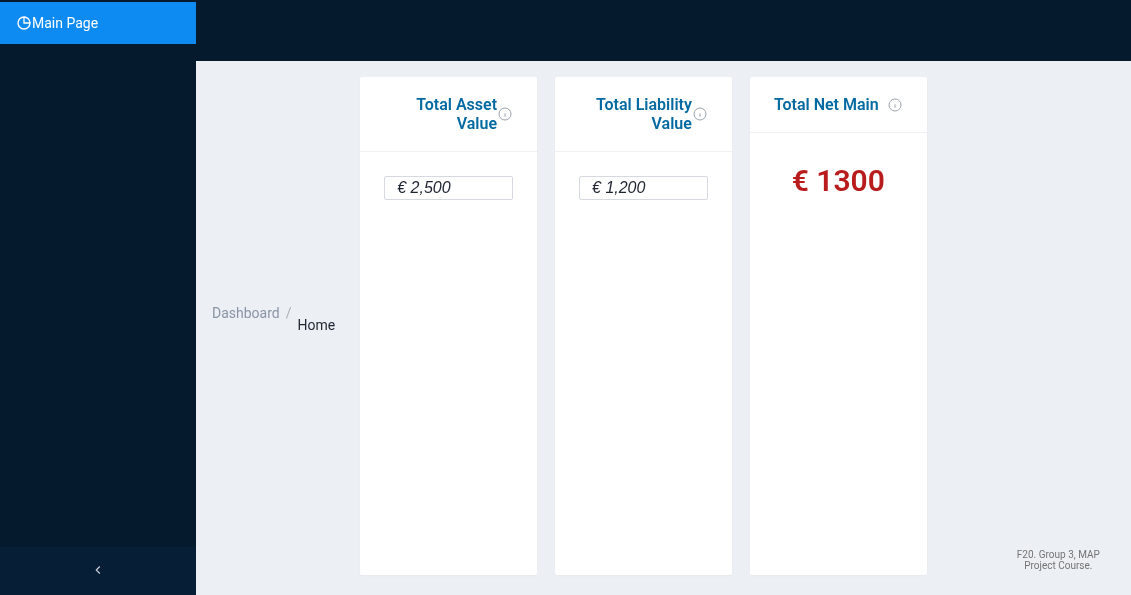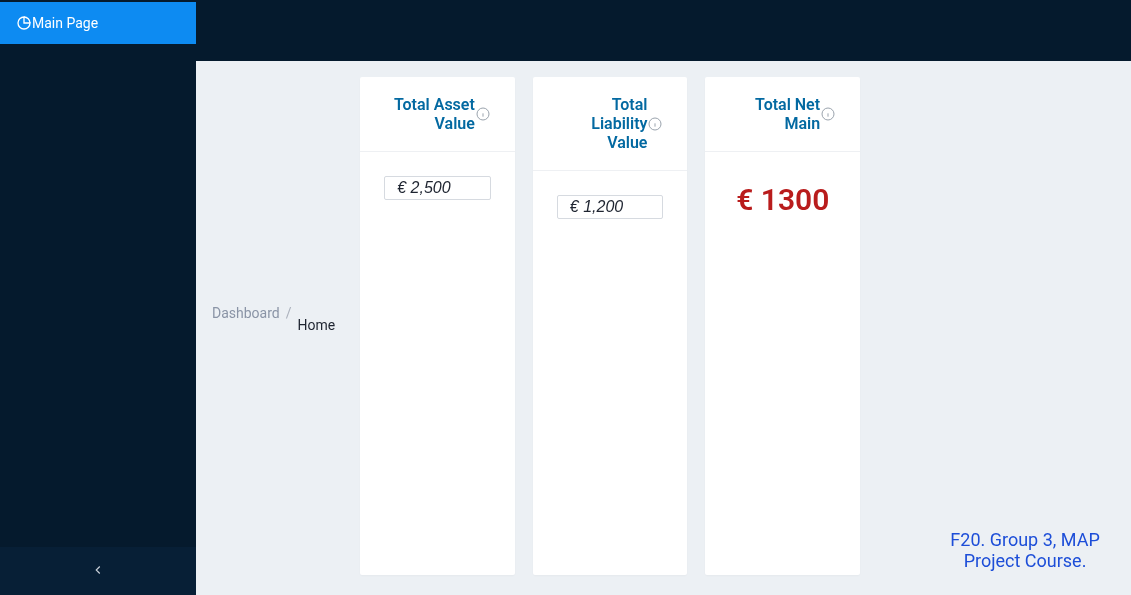--- a/index.html
+++ b/index.html
@@ -100,22 +100,22 @@
       color: #b91c1c;
       padding: 6px 0;
     }
     .divider {
       border: none;
       border-top: 1px solid #e0e4e9;
       margin: 26px 25px 0 25px;
     }
     .footer-text {
       text-align: center;
-      color: #1d4ed8;
-      font-size: 18px;
+      color: #737373;
+      font-size: 10px;
       margin-top: auto;
       padding-bottom: 4px;
     }
     .card.networth .card-body { display: flex; align-items: center; justify-content: center; }
   </style>
 </head>
 <body>
 
 <div class="app">
   <aside class="sidebar">

